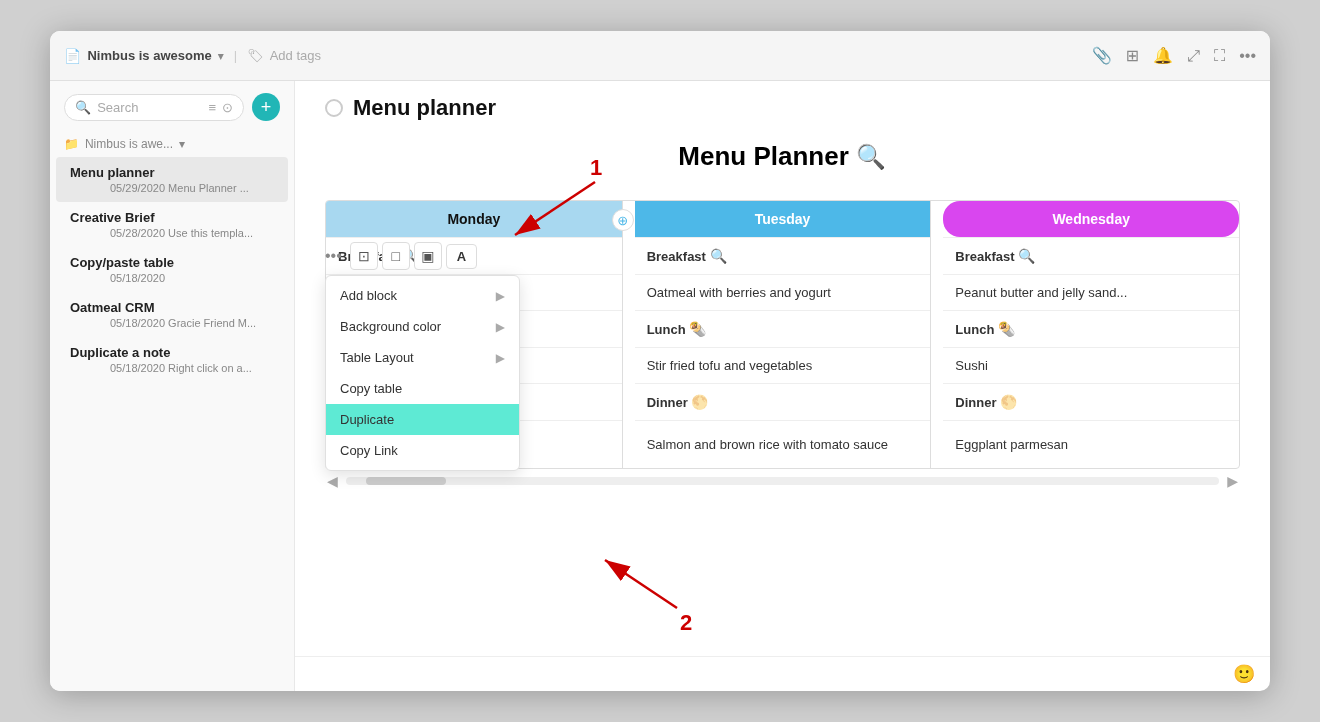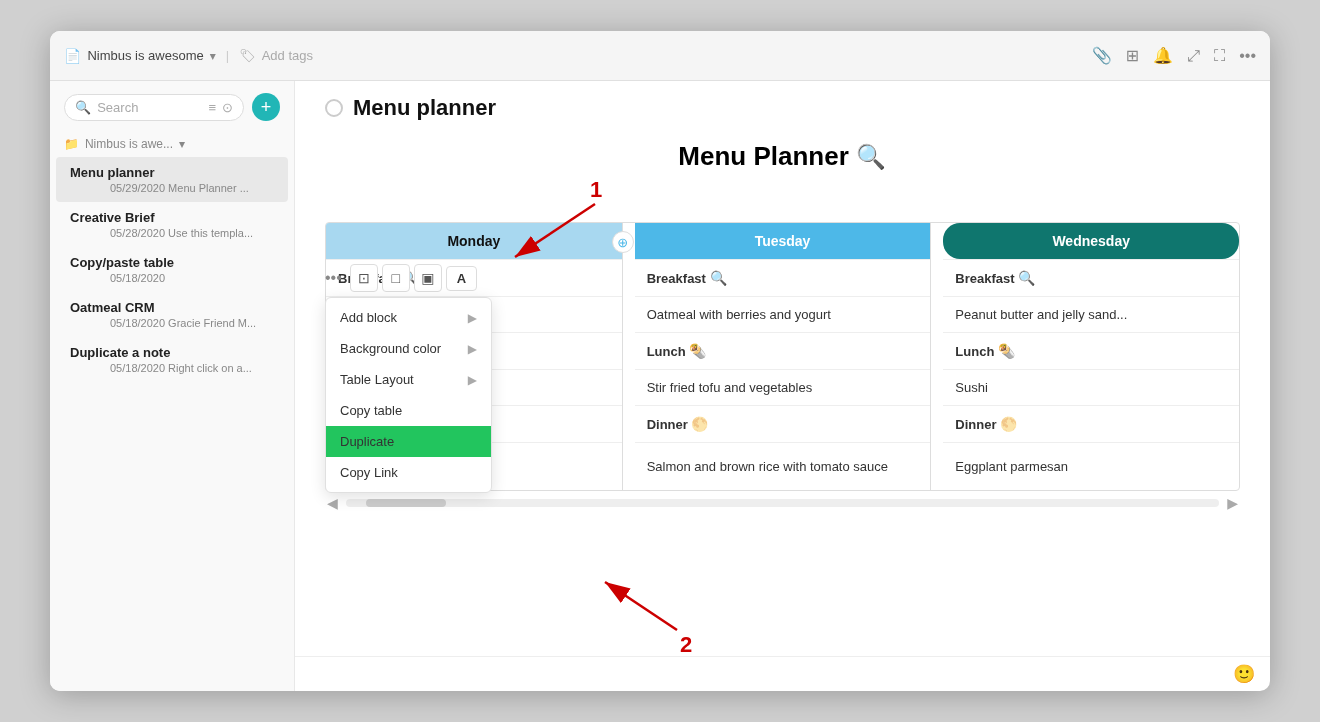--- a/index.html
+++ b/index.html
@@ -34,21 +34,21 @@
     }
     .breadcrumb-area {
       display: flex;
       align-items: center;
       gap: 6px;
       flex: 1;
       font-size: 13px;
       color: #444;
     }
     .breadcrumb-icon { color: #888; font-size: 14px; }
-    .breadcrumb-text { font-weight: 400; }
+    .breadcrumb-text { font-weight: 700; }
     .breadcrumb-arrow { color: #888; font-size: 12px; }
     .top-actions {
       display: flex;
       align-items: center;
       gap: 14px;
       color: #888;
       font-size: 16px;
     }
     .top-action-icon { cursor: pointer; }
 
@@ -180,21 +180,21 @@
     .doc-title-emoji { font-size: 24px; }
     .table-header {
       padding: 10px 12px;
       font-weight: 600;
       font-size: 14px;
       text-align: center;
       color: #fff;
     }
     .header-monday { background: #a8d8f0; color: #111; }
     .header-tuesday { background: #4db8e8; color: #fff; }
-    .header-wednesday { background: #0f766e; color: #fff; border-radius: 17px; }
+    .header-wednesday { background: #d946ef; color: #fff; border-radius: 17px; }
     .table-cell {
       padding: 10px 12px;
       font-size: 13px;
       color: #333;
       border-top: 1px solid #eee;
       min-height: 36px;
       display: flex;
       align-items: center;
       gap: 4px;
     }
@@ -241,34 +241,34 @@
       color: #333;
     }
     .context-menu {
       position: absolute;
       top: 75px;
       left: 0px;
       background: #fff;
       border: 1px solid #e0e0e0;
       border-radius: 6px;
       box-shadow: 0 4px 16px rgba(0,0,0,0.12);
-      width: 167px;
+      width: 195px;
       z-index: 30;
       padding: 4px 0;
     }
     .context-menu-item {
       padding: 8px 14px;
       font-size: 13px;
       color: #333;
       cursor: pointer;
       display: flex;
       align-items: center;
       justify-content: space-between;
     }
-    .context-menu-item.active { background: #22c55e; font-weight: 500; }
+    .context-menu-item.active { background: #5eead4; font-weight: 500; }
     .context-menu-arrow { color: #aaa; font-size: 12px; }
     .monday-expand-btn {
       position: absolute;
       right: -12px;
       top: 8px;
       width: 22px;
       height: 22px;
       background: #fff;
       border: 1px solid #ddd;
       border-radius: 50%;
@@ -386,21 +386,21 @@
         <div style="position:relative;">
 
           <div class="block-toolbar">
             <span class="block-toolbar-dots">•••</span>
             <div class="block-toolbar-icon">⊡</div>
             <div class="block-toolbar-icon">□</div>
             <div class="block-toolbar-icon">▣</div>
             <div class="block-type-label">A</div>
           </div>
 
-          <div style="margin-top:50px;display:flex;gap:12px;border:1px solid #ddd;overflow:hidden;border-radius:4px;position:relative;">
+          <div style="margin-top:28px;display:flex;gap:12px;border:1px solid #ddd;overflow:hidden;border-radius:4px;position:relative;">
 
             <div style="flex:1;border-right:1px solid #ddd;position:relative;">
               <div class="table-header header-monday">Monday</div>
               <div class="monday-expand-btn">⊕</div>
               <div class="table-cell">
                 <span class="cell-category">Breakfast</span>
                 <span class="cell-emoji">🔍</span>
               </div>
               <div class="table-cell">
                 <span>Eggs with cheese and</span>

